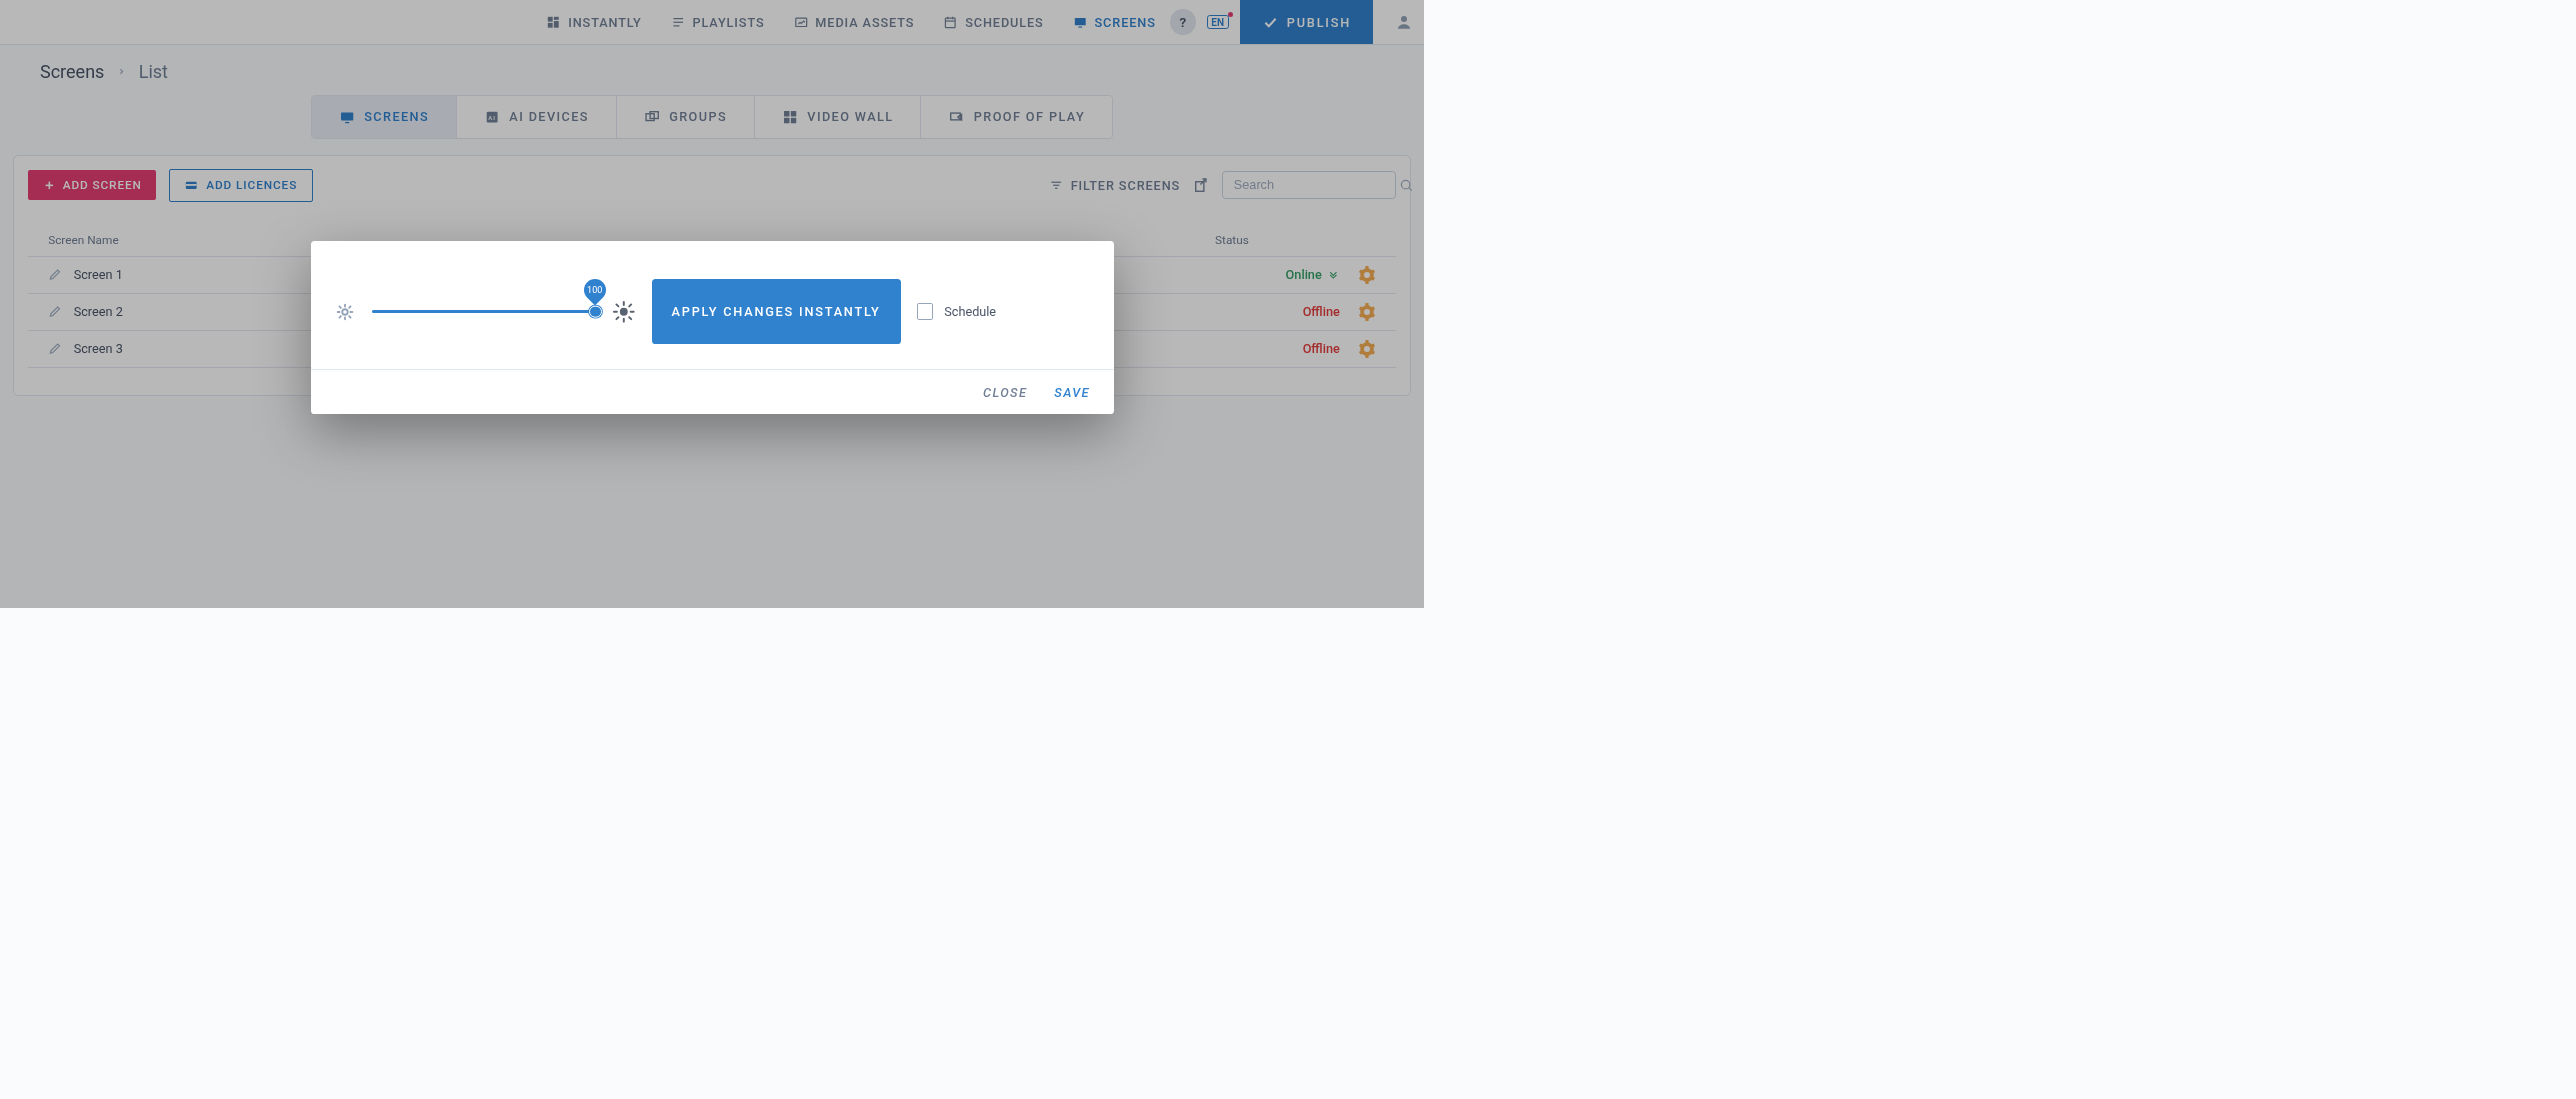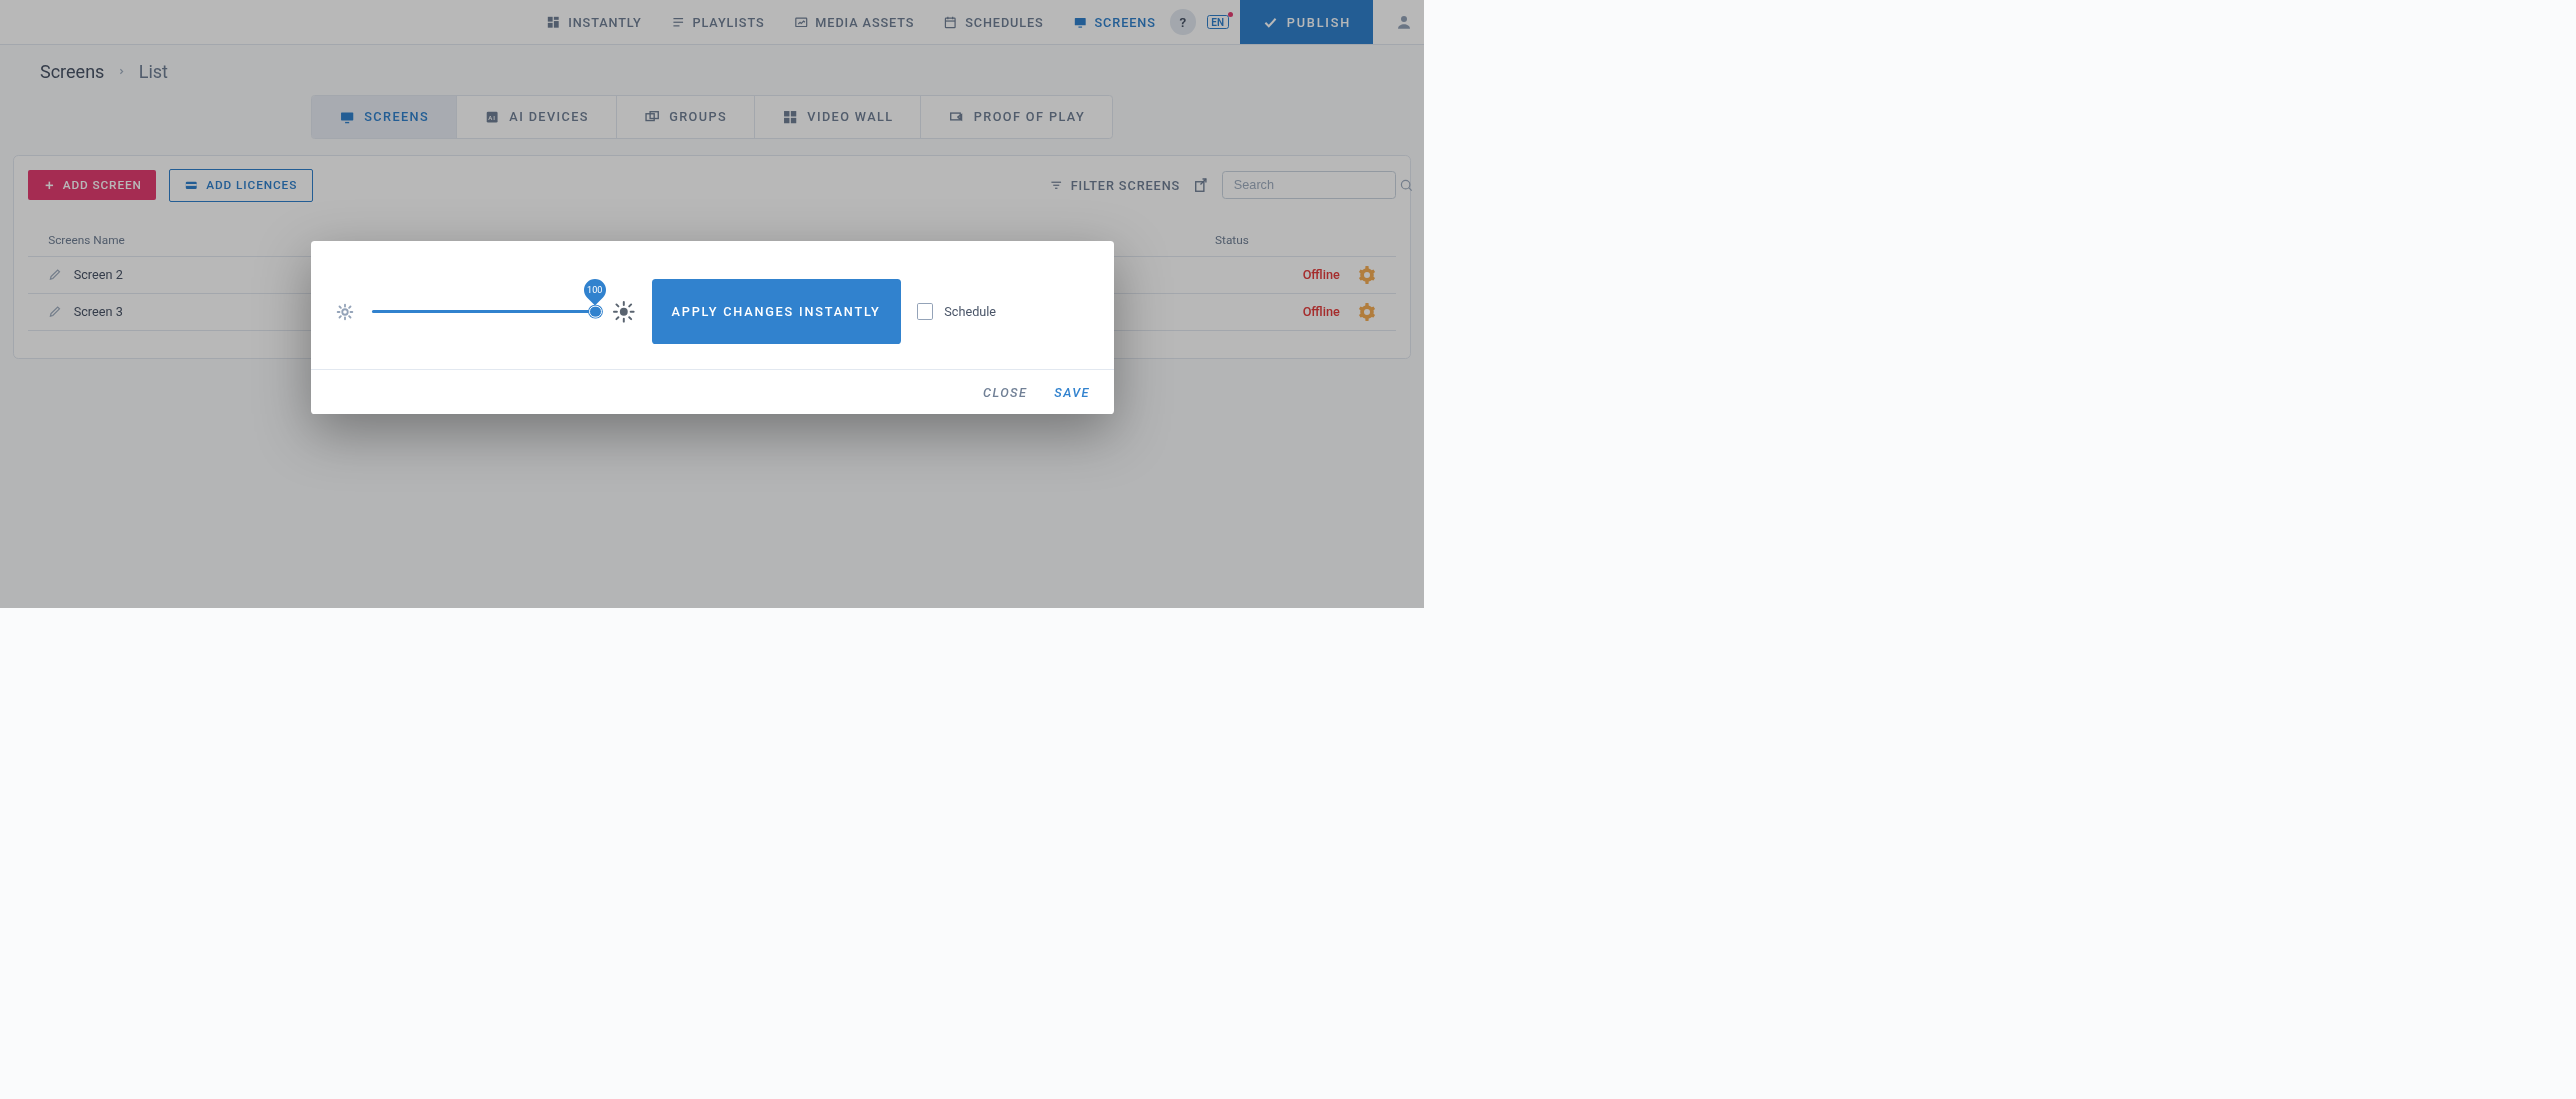--- a/index.html
+++ b/index.html
@@ -459,24 +459,48 @@
         <svg width="14.5" height="14.5" viewBox="0 0 24 24" fill="none" stroke="#a0aec0" stroke-width="2">
             <circle cx="11" cy="11" r="7"></circle>
             <line x1="21" y1="21" x2="16" y2="16"></line>
           </svg>
       </span>
     </div>
   </div>
 
   <div class="tbl">
     <div class="tbl-head">
-      <span>Screens Name</span>
+      <span>Screen Name</span>
       <span style="margin-right:127px">Status</span>
     </div>
 
+    <div class="tbl-row">
+      <div class="cell-left">
+        <span class="edit-icon">
+          <svg width="14.5" height="14.5" viewBox="0 0 24 24" fill="none" stroke="currentColor" stroke-width="2">
+              <path d="M4 20l4-1 11-11-3-3L5 16l-1 4z"></path>
+            </svg>
+        </span>
+        <span>Screen 1</span>
+      </div>
+      <div class="cell-right">
+        <span class="status-online">
+          <span>Online</span>
+          <svg width="12.7" height="12.7" viewBox="0 0 24 24" fill="none" stroke="currentColor" stroke-width="2">
+              <polyline points="6 8 12 14 18 8"></polyline>
+              <polyline points="6 13 12 19 18 13"></polyline>
+            </svg>
+        </span>
+        <span class="gear-btn">
+          <svg width="18" height="18" viewBox="0 0 24 24" fill="currentColor">
+              <path d="M12 8a4 4 0 100 8 4 4 0 000-8zm9 4a9 9 0 01-.3 2.3l2 1.6-2 3.4-2.4-.8a9 9 0 01-4 2.3L14 24h-4l-.3-3.2a9 9 0 01-4-2.3l-2.4.8-2-3.4 2-1.6A9 9 0 013 12a9 9 0 01.3-2.3l-2-1.6 2-3.4 2.4.8a9 9 0 014-2.3L10 0h4l.3 3.2a9 9 0 014 2.3l2.4-.8 2 3.4-2 1.6A9 9 0 0121 12z"></path>
+            </svg>
+        </span>
+      </div>
+    </div>
 
     <div class="tbl-row">
       <div class="cell-left">
         <span class="edit-icon">
           <svg width="14.5" height="14.5" viewBox="0 0 24 24" fill="none" stroke="currentColor" stroke-width="2">
               <path d="M4 20l4-1 11-11-3-3L5 16l-1 4z"></path>
             </svg>
         </span>
         <span>Screen 2</span>
       </div>

